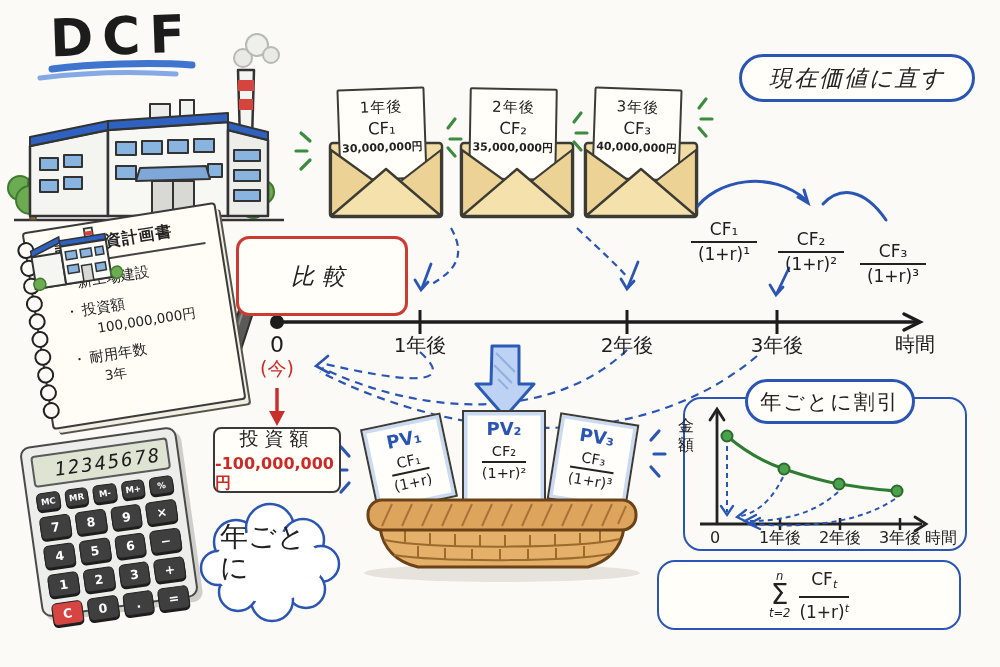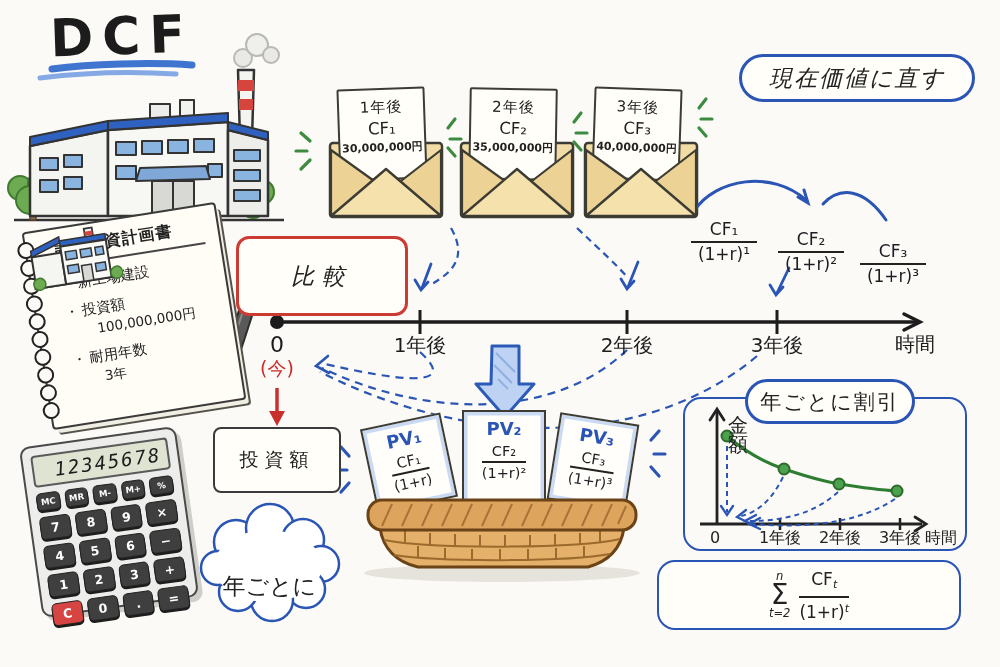--- a/index.html
+++ b/index.html
@@ -57,21 +57,21 @@
   .ring{position:absolute;left:-9px;width:13px;height:13px;border:2.5px solid #222;border-radius:50%;background:#fbfaf7;}
   .nb-title{font-size:16px;font-weight:bold;letter-spacing:1px;border-bottom:2px solid #444;padding-bottom:5px;width:150px;}
   .nb-item{font-size:14.5px;margin-top:9px;display:flex;gap:3px;}
   .nb-value{font-size:13.5px;margin:2px 0 0 30px;}
 
   .invest-box{left:213px;top:427px;width:124px;height:62px;background:#fffef9;border:2.5px solid #3a3a3a;
     border-radius:8px;display:flex;flex-direction:column;align-items:center;justify-content:center;}
   .invest-box .lab{font-size:19px;letter-spacing:6px;}
   .invest-box .val{font-size:16px;font-weight:bold;color:#cc2a26;margin-top:2px;}
 
-  .cloud-text{left:220px;top:571px;width:96px;text-align:right;font-size:23px;line-height:31px;}
+  .cloud-text{left:220px;top:521px;width:96px;text-align:left;font-size:28px;line-height:31px;}
 
   .calc{left:30px;top:436px;width:158px;height:172px;background:#ededeb;border:2.5px solid #4a4a4a;
     border-radius:10px;transform:rotate(-8deg);box-shadow:4px 5px 0 0 #cfcec9;box-sizing:border-box;padding:8px;}
   .calc-display{background:#dfe3d2;border:2px solid #5a5a5a;border-radius:4px;height:28px;
     font-family:"DejaVu Sans Mono","Liberation Mono",monospace;font-size:19px;letter-spacing:2px;
     display:flex;align-items:center;justify-content:flex-end;padding:0 6px;font-style:italic;color:#1c1c1c;}
   .calc-row{display:flex;gap:5px;margin-top:6px;}
   .calc-btn{flex:1;background:#3f3f3f;color:#fff;border:1.5px solid #222;border-radius:5px;
     box-shadow:0 2px 0 #1d1d1d;display:flex;align-items:center;justify-content:center;}
   .calc-row.mem .calc-btn{height:16px;font-size:8.5px;font-weight:bold;}
@@ -85,21 +85,21 @@
   .card .bar{border-top:2px solid #222;}
   #card-1{left:368px;top:420px;width:82px;height:86px;transform:rotate(-12deg);}
   #card-2{left:462px;top:410px;width:84px;height:96px;}
   #card-3{left:553px;top:418px;width:80px;height:88px;transform:rotate(9deg);}
 
   .total-pv{left:421px;top:516px;width:162px;height:44px;background:#fffefc;border:2.5px solid #3a3a3a;
     display:flex;align-items:center;justify-content:center;font-size:29px;letter-spacing:5px;}
 
   .chart-panel{left:683px;top:397px;width:280px;height:150px;border:2.5px solid #2a55b5;border-radius:18px;}
   .chart-title{left:745px;top:379px;width:164px;height:39px;font-size:21px;letter-spacing:2px;background:#fffef9;}
-  .chart-ylab{left:728px;top:416px;width:20px;font-size:20px;line-height:19px;word-break:break-all;}
+  .chart-ylab{left:678px;top:416px;width:20px;font-size:16px;line-height:19px;word-break:break-all;}
   .chart-xt{font-size:16px;text-align:center;}
   .xt0{left:703px;top:528px;width:24px;}
   .xt1{left:752px;top:528px;width:56px;}
   .xt2{left:812px;top:528px;width:56px;}
   .xt3{left:872px;top:528px;width:56px;}
   .xtlab{left:916px;top:528px;width:50px;}
 
   .formula-box{left:657px;top:560px;width:300px;height:66px;border:2.5px solid #2a55b5;border-radius:18px;
     background:#fffef9;display:flex;align-items:center;justify-content:center;gap:9px;}
   .formula-box .lhs{font-size:19px;letter-spacing:1px;}
@@ -394,20 +394,21 @@
           <rect x="66" y="40" width="10" height="8"></rect>
       </g>
       <rect x="52" y="40" width="10" height="16" fill="#d8d8d4" stroke="#333" stroke-width="1.5"></rect>
       <circle cx="8" cy="52" r="6" fill="#6cab52" stroke="#3f7a2e" stroke-width="1.5"></circle>
       <circle cx="86" cy="52" r="6" fill="#6cab52" stroke="#3f7a2e" stroke-width="1.5"></circle>
     </svg>
   </div>
 
   <div class="el invest-box">
     <div class="lab">投資額</div>
+    <div class="val">-100,000,000円</div>
   </div>
 
   <div class="el cloud-text">
     <div>年ごとに</div>
   </div>
 
   <div class="el calc">
     <div class="calc-display">12345678</div>
     <div class="calc-row mem">
       <span class="calc-btn">MC</span>

